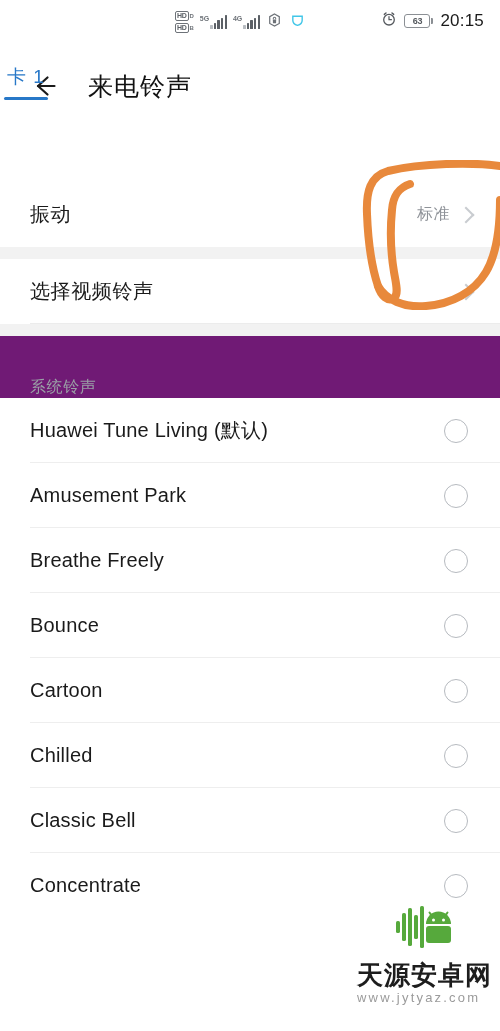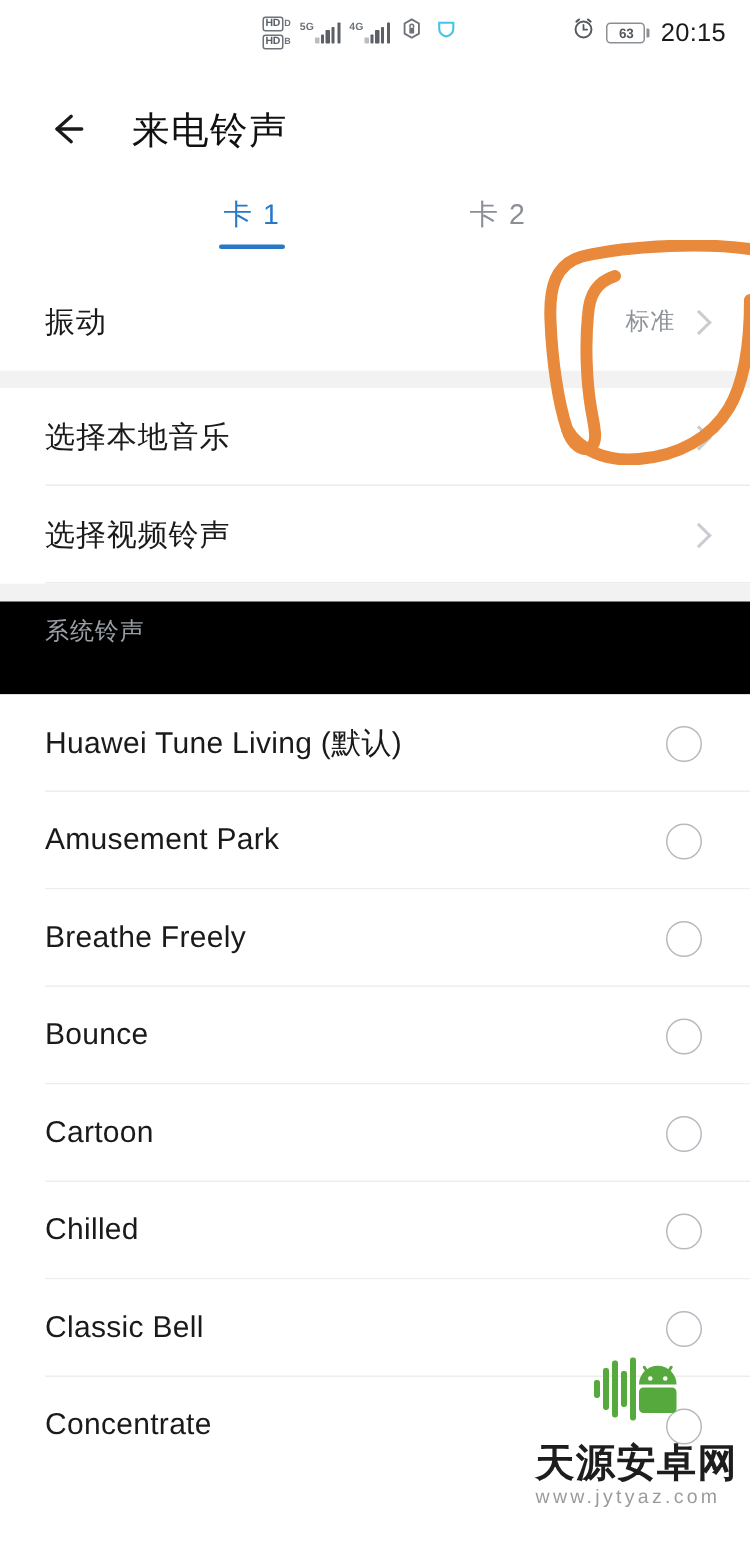--- a/index.html
+++ b/index.html
@@ -96,20 +96,21 @@
     letter-spacing:1px;
   }
 
   
   .tabs {
     height:60px;
     display:flex; align-items:flex-start; justify-content:center;
     gap:112px;
     padding-top:8px;
     background:#fff;
+    flex-direction:column;
   }
   .tab {
     display:flex; flex-direction:column; align-items:center;
     cursor:pointer; padding:0 4px;
   }
   .tab-label { font-size:19px; color:#8a8f96; letter-spacing:1px; }
   .tab.active .tab-label { color:#2878c8; }
   .tab-underline {
     margin-top:7px;
     width:44px; height:3px;
@@ -139,23 +140,23 @@
     width:12px; height:12px;
     border-right:2px solid #c9ccd0;
     border-top:2px solid #c9ccd0;
     transform:rotate(45deg);
     margin-right:6px;
   }
 
   
   .sect-head {
     height:62px;
-    display:flex; align-items:flex-start;
+    display:flex; align-items:flex-end;
     padding:10px 0 0 30px;
-    background:#000000;
+    background:#701a75;
   }
   .sect-head span { font-size:16px; color:#9aa0a6; letter-spacing:0.6px; }
 
   
   .rt-row {
     display:flex; align-items:center;
     height:65px;
     padding:0 30px 0 30px;
     background:#fff;
     position:relative;
@@ -302,25 +303,20 @@
       <span class="row-label">振动</span>
       <span class="row-value">标准</span>
       <span class="chev"></span>
 
     </div>
   </div>
 
   <div class="gap"></div>
 
   <div class="group">
-    <div class="row">
-      <span class="row-label">选择本地音乐</span>
-      <span class="chev"></span>
-      <span class="sep"></span>
-    </div>
     <div class="row">
       <span class="row-label">选择视频铃声</span>
       <span class="chev"></span>
       <span class="sep"></span>
     </div>
   </div>
 
   <div class="gap"></div>
 
   <div class="sect-head">

